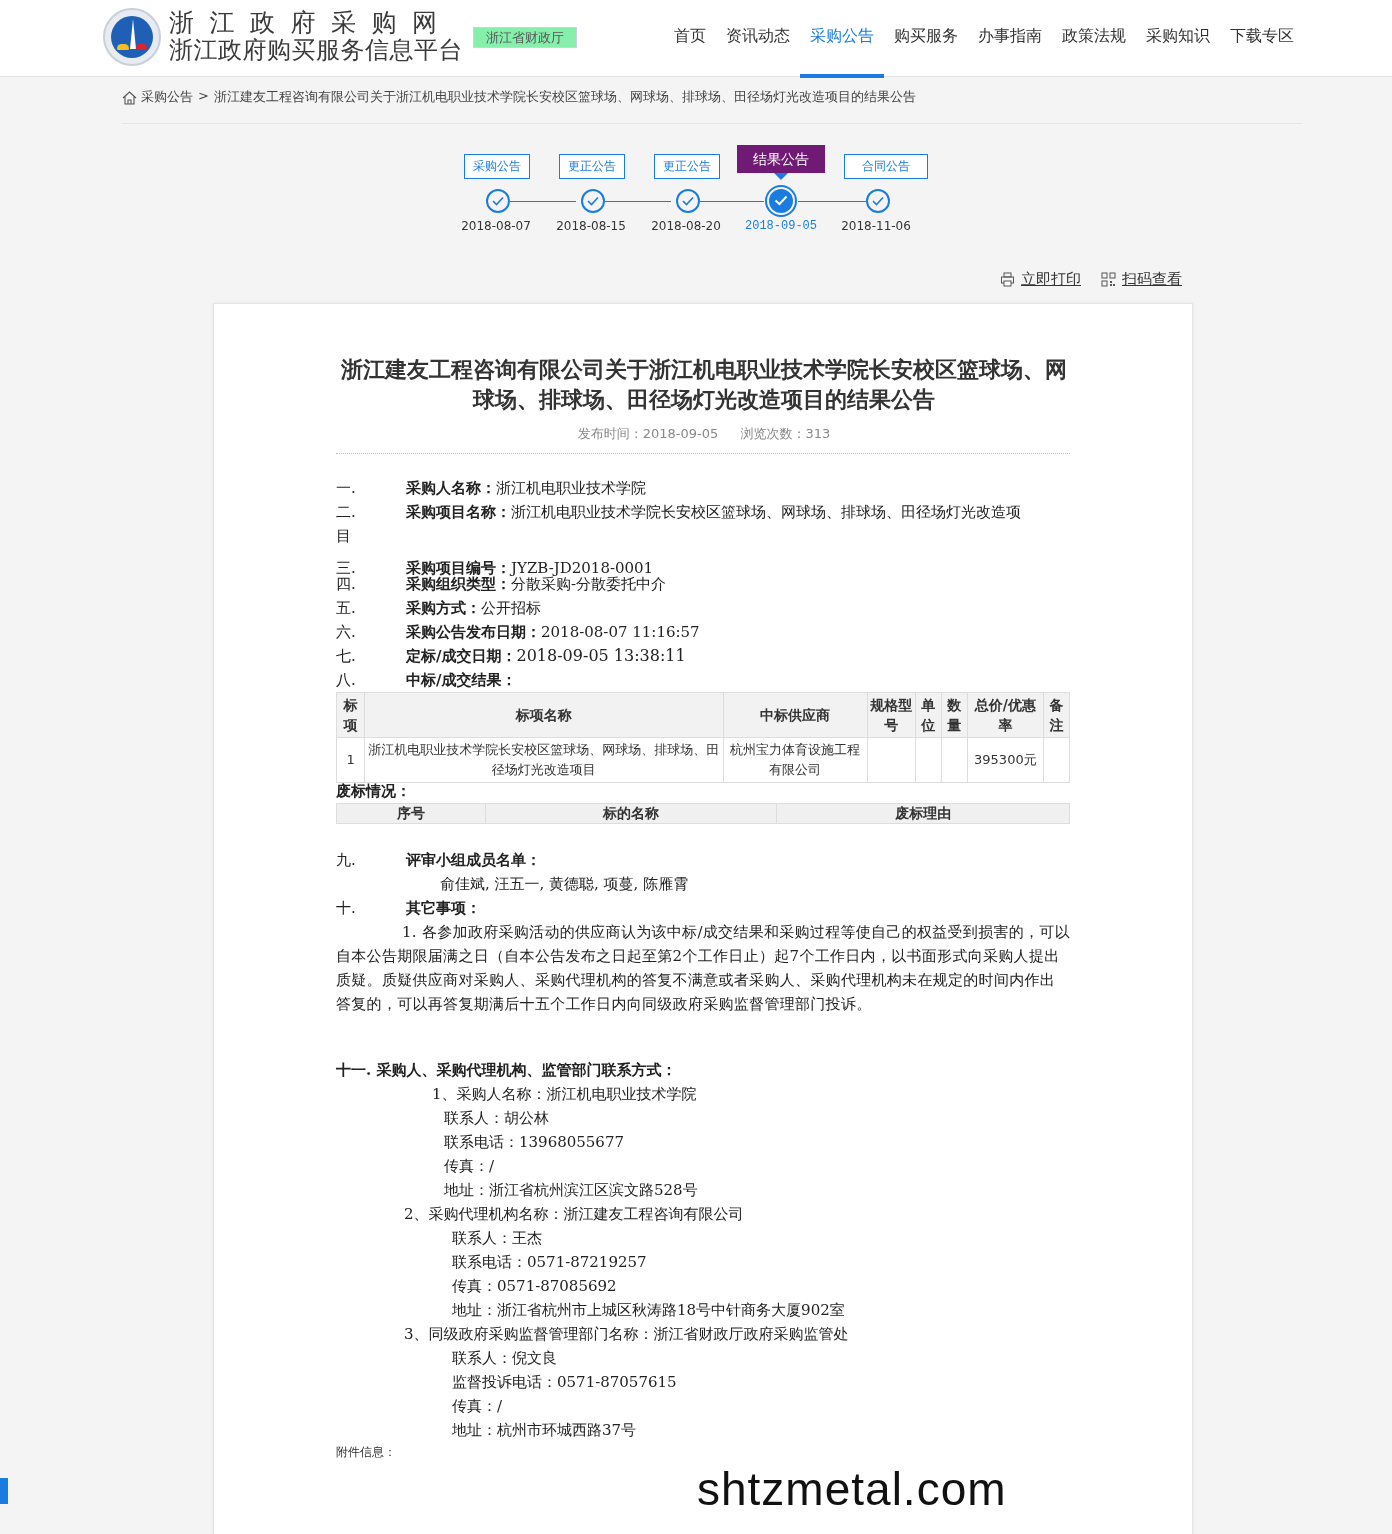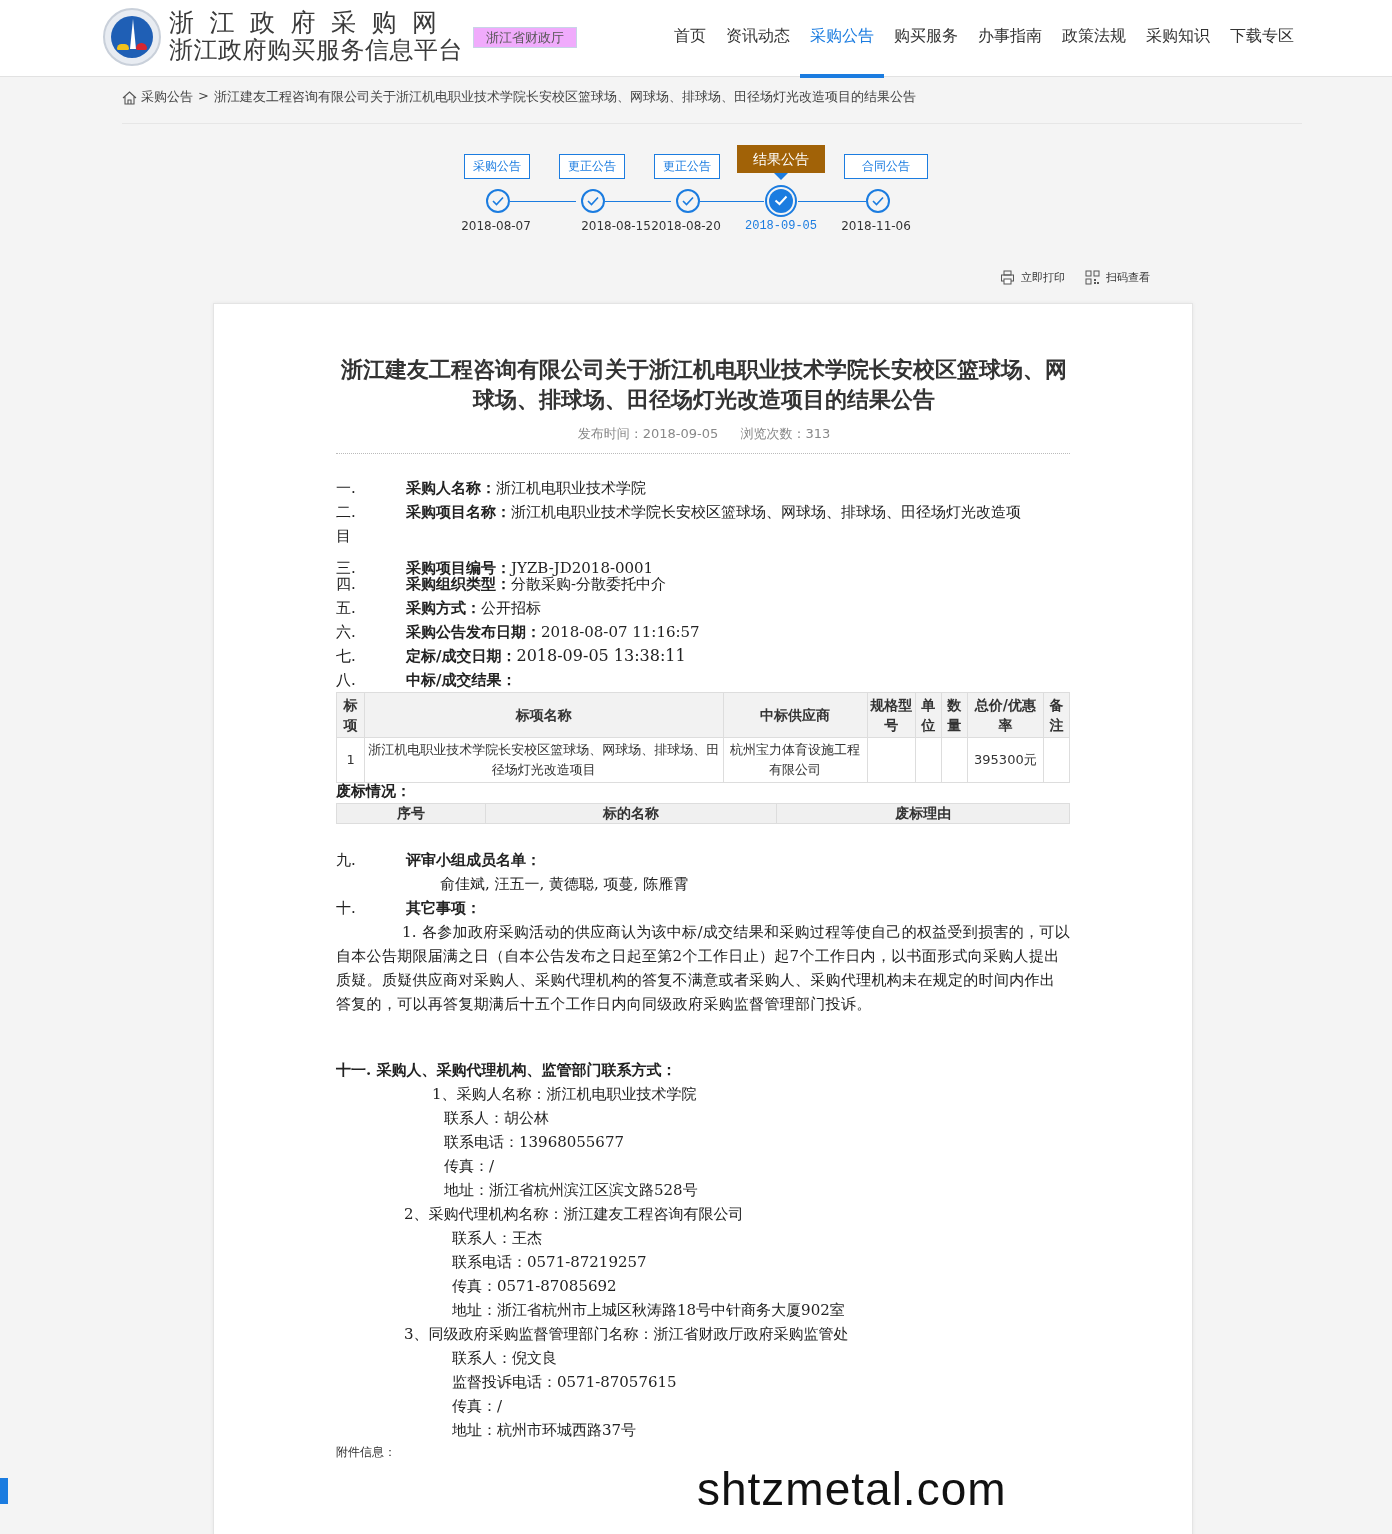--- a/index.html
+++ b/index.html
@@ -6,41 +6,41 @@
   html, body { width: 1392px; height: 1534px; overflow: hidden; }
   body { background: #f4f4f4; font-family: "DejaVu Sans", "Liberation Sans", sans-serif; color: #333; position: relative; }
   .header { position: absolute; left: 0; top: 0; width: 1392px; height: 77px; background: #fff; border-bottom: 1px solid #e2e2e2; }
   .logo-emblem { position: absolute; left: 103px; top: 8px; width: 58px; height: 58px; border-radius: 50%; background: #e8ecf2; border: 2px solid #c9d0da; }
   .logo-emblem .inner { position: absolute; left: 6px; top: 6px; width: 42px; height: 42px; border-radius: 50%; background: #1f5fb5; overflow: hidden; }
   .logo-emblem .needle { position: absolute; left: 19px; top: 3px; width: 0; height: 0; border-left: 3px solid transparent; border-right: 3px solid transparent; border-bottom: 30px solid #fff; }
   .logo-emblem .y { position: absolute; left: 6px; top: 28px; width: 12px; height: 6px; background: #f2c21b; border-radius: 6px 6px 2px 2px; }
   .logo-emblem .r { position: absolute; left: 25px; top: 27px; width: 11px; height: 7px; background: #d7262f; border-radius: 6px 6px 2px 2px; }
   .site-title1 { position: absolute; left: 169px; top: 8px; font-size: 25px; letter-spacing: 15.5px; color: #3a3a3a; white-space: nowrap; line-height: 30px; }
   .site-title2 { position: absolute; left: 169px; top: 36px; font-size: 24px; letter-spacing: 0.5px; color: #3a3a3a; white-space: nowrap; line-height: 28px; }
-  .dept-badge { position: absolute; left: 473px; top: 27px; width: 104px; height: 21px; border: 1px solid #c8d4e6; background: #f0abfc; font-size: 13px; color: #555; text-align: center; line-height: 19px; }
+  .dept-badge { position: absolute; left: 473px; top: 27px; width: 104px; height: 21px; border: 1px solid #c8d4e6; background: #86efac; font-size: 13px; color: #555; text-align: center; line-height: 19px; }
   .nav { position: absolute; left: 664px; top: 0; height: 77px; display: flex; }
   .nav-item { position: relative; padding: 0 10px; font-size: 16px; color: #333; line-height: 72px; white-space: nowrap; }
   .nav-item.active { color: #1b7ce0; }
   .nav-item.active::after { content: ""; position: absolute; left: 0; right: 0; bottom: -1px; height: 4px; background: #1b7ce0; }
   .breadcrumb { position: absolute; left: 122px; top: 88px; width: 1180px; height: 36px; border-bottom: 1px solid #e6e6e6; font-size: 13px; color: #444; display: flex; align-items: flex-start; white-space: nowrap; }
   .breadcrumb .home-icon { width: 15px; height: 14px; margin-right: 4px; margin-top: 3px; }
   .breadcrumb .sep { margin: 0 5px; }
   .timeline { position: absolute; left: 0; top: 0; }
   .step-label { position: absolute; top: 154px; height: 25px; border: 1px solid #1b7ce0; background: #fff; color: #1b7ce0; font-size: 12px; text-align: center; line-height: 23px; }
-  .step-label.active { top: 145px; height: 28px; background: #a16207; color: #fff; font-size: 14px; line-height: 28px; border: none; }
+  .step-label.active { top: 145px; height: 28px; background: #701a75; color: #fff; font-size: 14px; line-height: 28px; border: none; }
   .step-label.active::after { content: ""; position: absolute; left: 50%; bottom: -7px; margin-left: -7px; border-left: 7px solid transparent; border-right: 7px solid transparent; border-top: 7px solid #1b7ce0; }
   .step-circle { position: absolute; top: 189px; width: 24px; height: 24px; border: 2px solid #1b7ce0; border-radius: 50%; background: #f4f4f4; }
   .step-circle svg { position: absolute; left: 4px; top: 5px; }
   .step-circle.active { top: 185px; width: 32px; height: 32px; border: 2px solid #1b7ce0; background: #f4f4f4; }
   .step-circle.active .dot { position: absolute; left: 2px; top: 2px; width: 24px; height: 24px; border-radius: 50%; background: #1b7ce0; }
   .step-circle.active svg { left: 7px; top: 8px; }
   .step-line { position: absolute; top: 201px; height: 1px; background: #1b7ce0; }
   .step-date { position: absolute; top: 219px; width: 90px; text-align: center; font-size: 12px; color: #333; }
   .step-date.active { color: #1b7ce0; font-family: Liberation Mono, monospace; }
-  .tools { position: absolute; top: 270px; left: 1000px; display: flex; font-size: 11px; color: #333; white-space: nowrap; }
+  .tools { position: absolute; top: 270px; left: 1000px; display: flex; font-size: 15px; color: #333; white-space: nowrap; text-decoration: underline; }
   .tool { display: flex; align-items: center; margin-right: 20px; }
   .tool svg { margin-right: 6px; }
   .paper { position: absolute; left: 213px; top: 303px; width: 980px; height: 1240px; background: #fff; border: 1px solid #e4e4e4; box-shadow: 0 0 4px rgba(0,0,0,0.06); }
   .doc-title { position: absolute; left: 340px; top: 355px; width: 728px; text-align: center; font-size: 22px; font-weight: bold; color: #333; line-height: 30px; }
   .doc-meta { position: absolute; left: 340px; top: 425px; width: 728px; text-align: center; font-size: 13px; color: #888; }
   .doc-meta span + span { margin-left: 18px; }
   .doc-divider { position: absolute; left: 336px; top: 453px; width: 734px; border-top: 1px dotted #bbb; }
   .content { position: absolute; left: 336px; top: 476px; width: 736px; font-family: "DejaVu Serif", "Liberation Serif", serif; font-size: 15px; color: #222; }
   .row { position: absolute; left: 0; white-space: nowrap; line-height: 24px; }
   .row .num { display: inline-block; width: 70px; }
@@ -125,21 +125,21 @@
         <path d="M1.5 5.5 L5.5 9 L12.5 1.5" fill="none" stroke="#fff" stroke-width="2"></path>
       </svg>
     </div>
   <div class="step-circle" style="left:866px">
       <svg width="12" height="10" viewBox="0 0 12 10">
         <path d="M1 5 L4.5 8.5 L11 1.5" fill="none" stroke="#1b7ce0" stroke-width="1.6"></path>
       </svg>
     </div>
 
   <div class="step-date" style="left:451px">2018-08-07</div>
-  <div class="step-date" style="left:571px">2018-08-15</div>
+  <div class="step-date" style="left:546px">2018-08-15</div>
   <div class="step-date" style="left:641px">2018-08-20</div>
   <div class="step-date active" style="left:736px">2018-09-05</div>
   <div class="step-date" style="left:831px">2018-11-06</div>
 </div>
 
 <div class="tools">
   <div class="tool">
     <svg width="15" height="15" viewBox="0 0 15 15">
         <rect x="4" y="1" width="7" height="4" fill="none" stroke="#555"></rect>
         <rect x="1.5" y="5" width="12" height="6" fill="none" stroke="#555"></rect>

